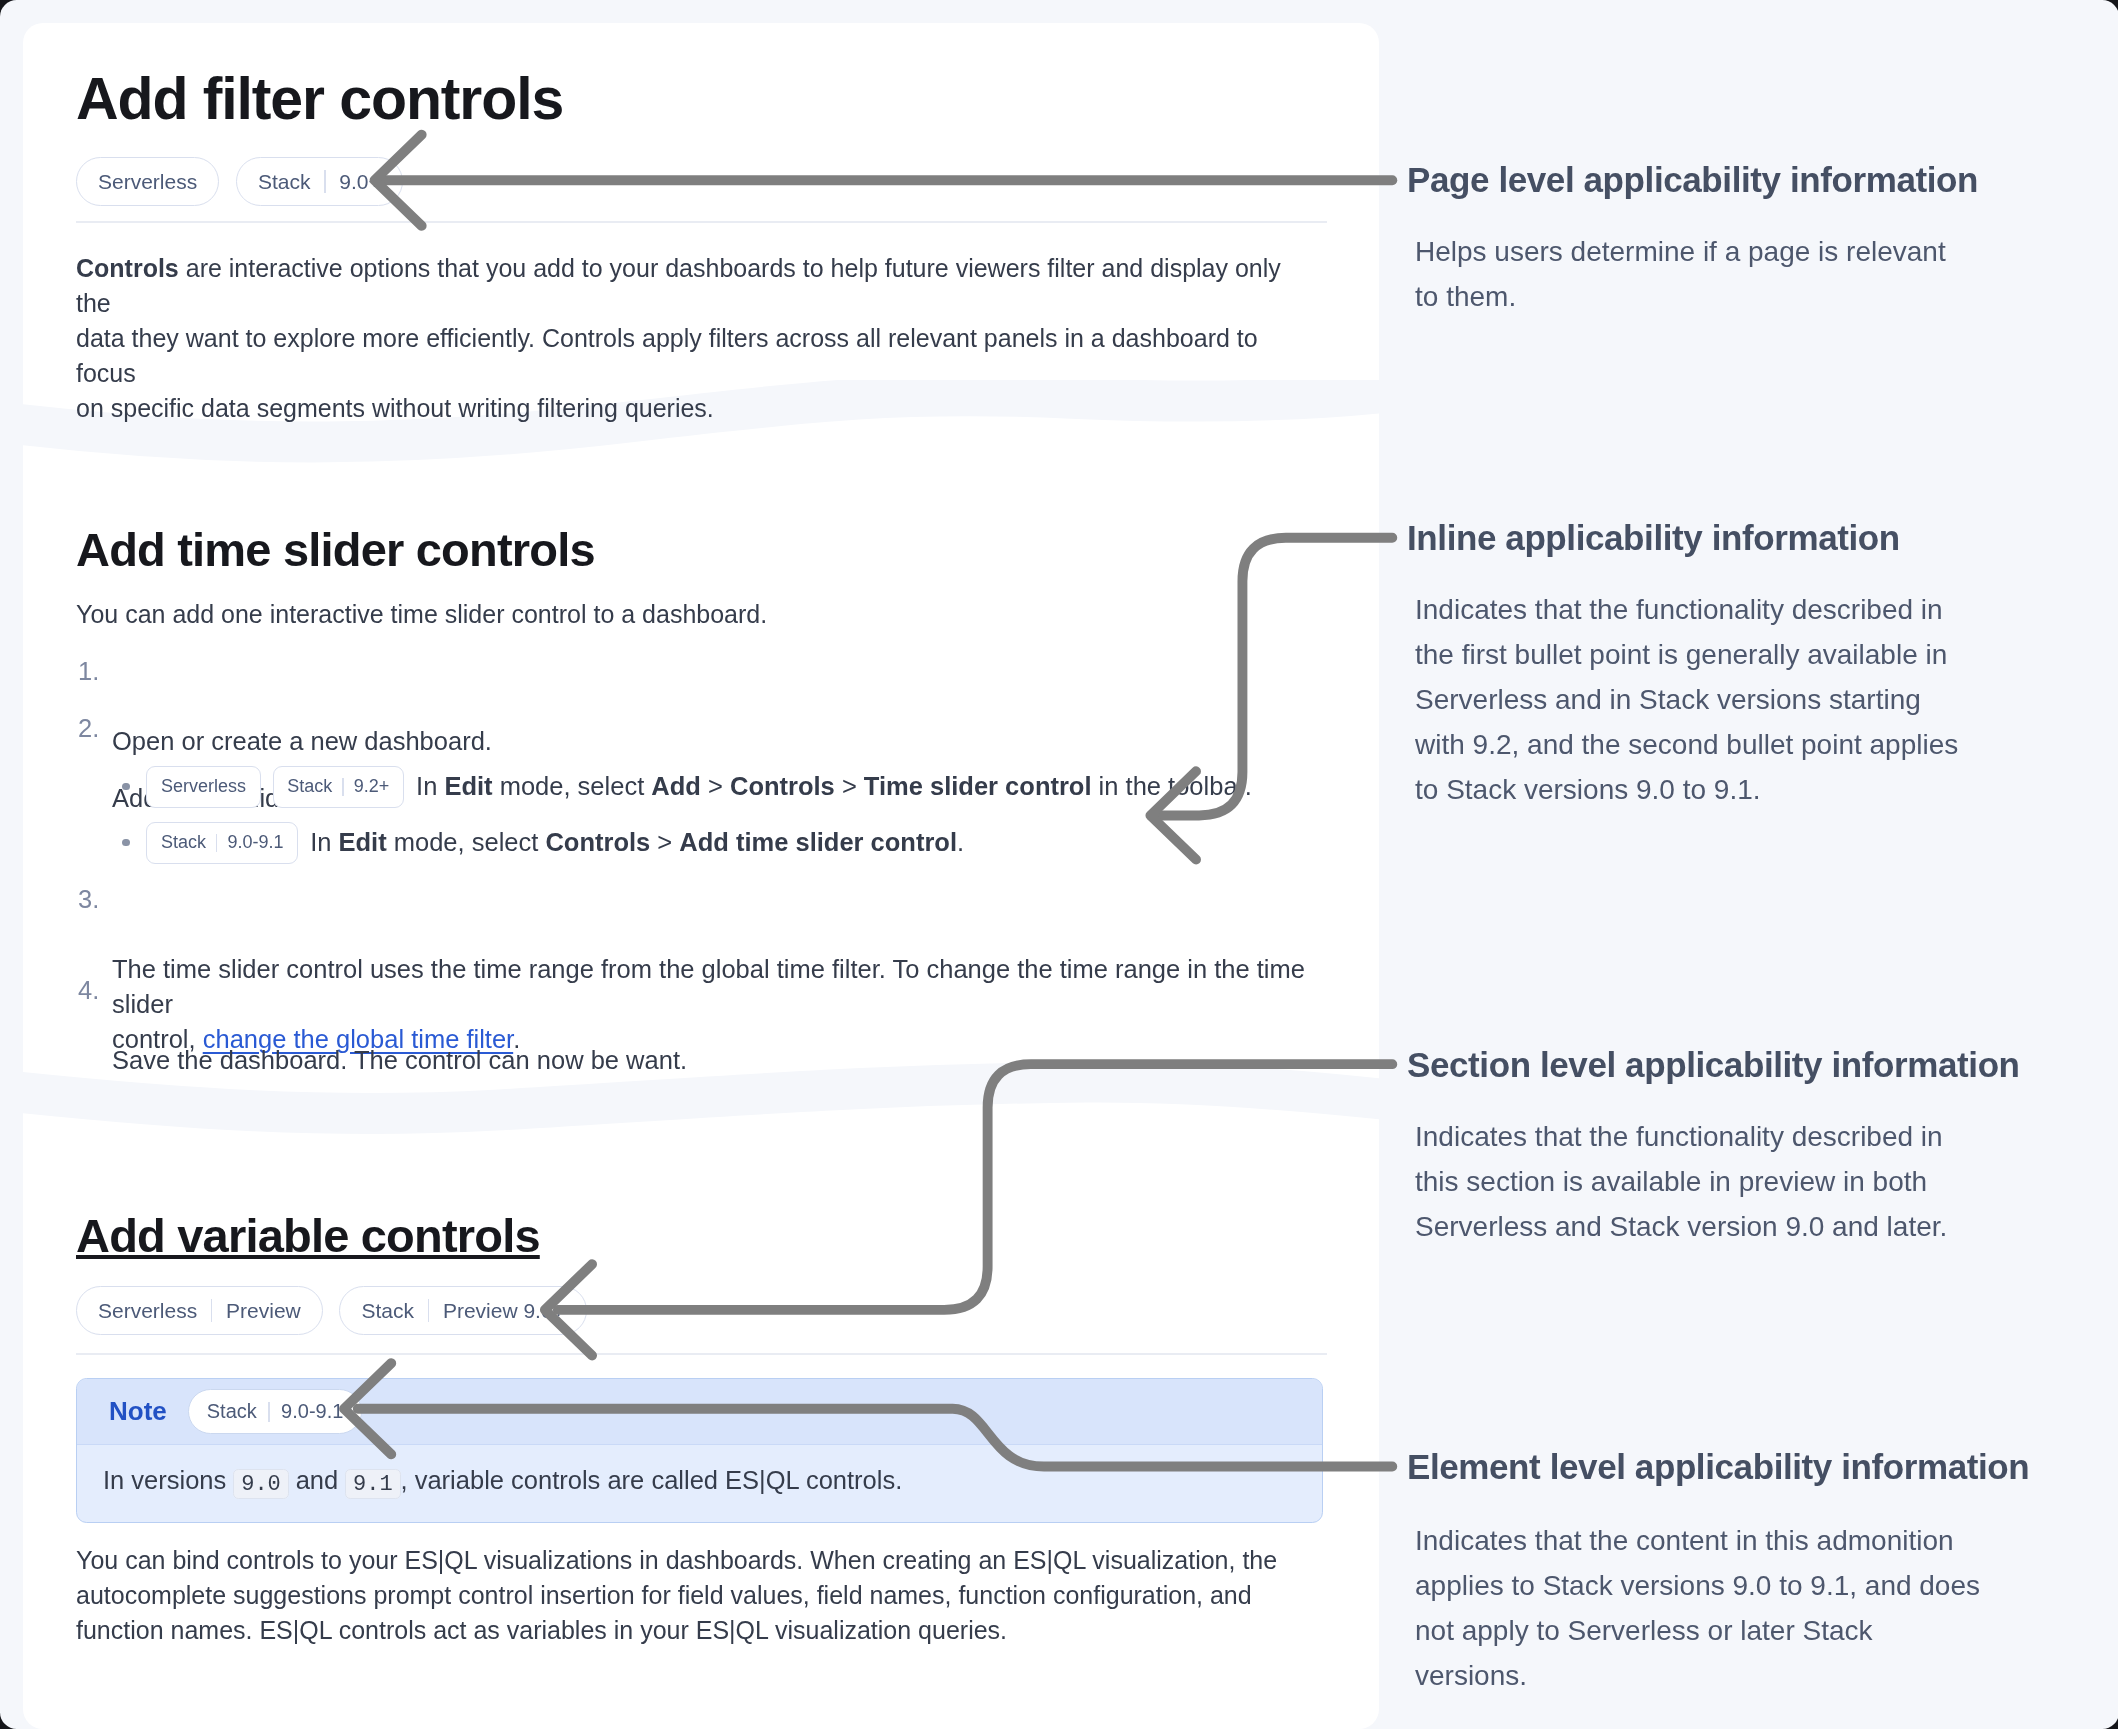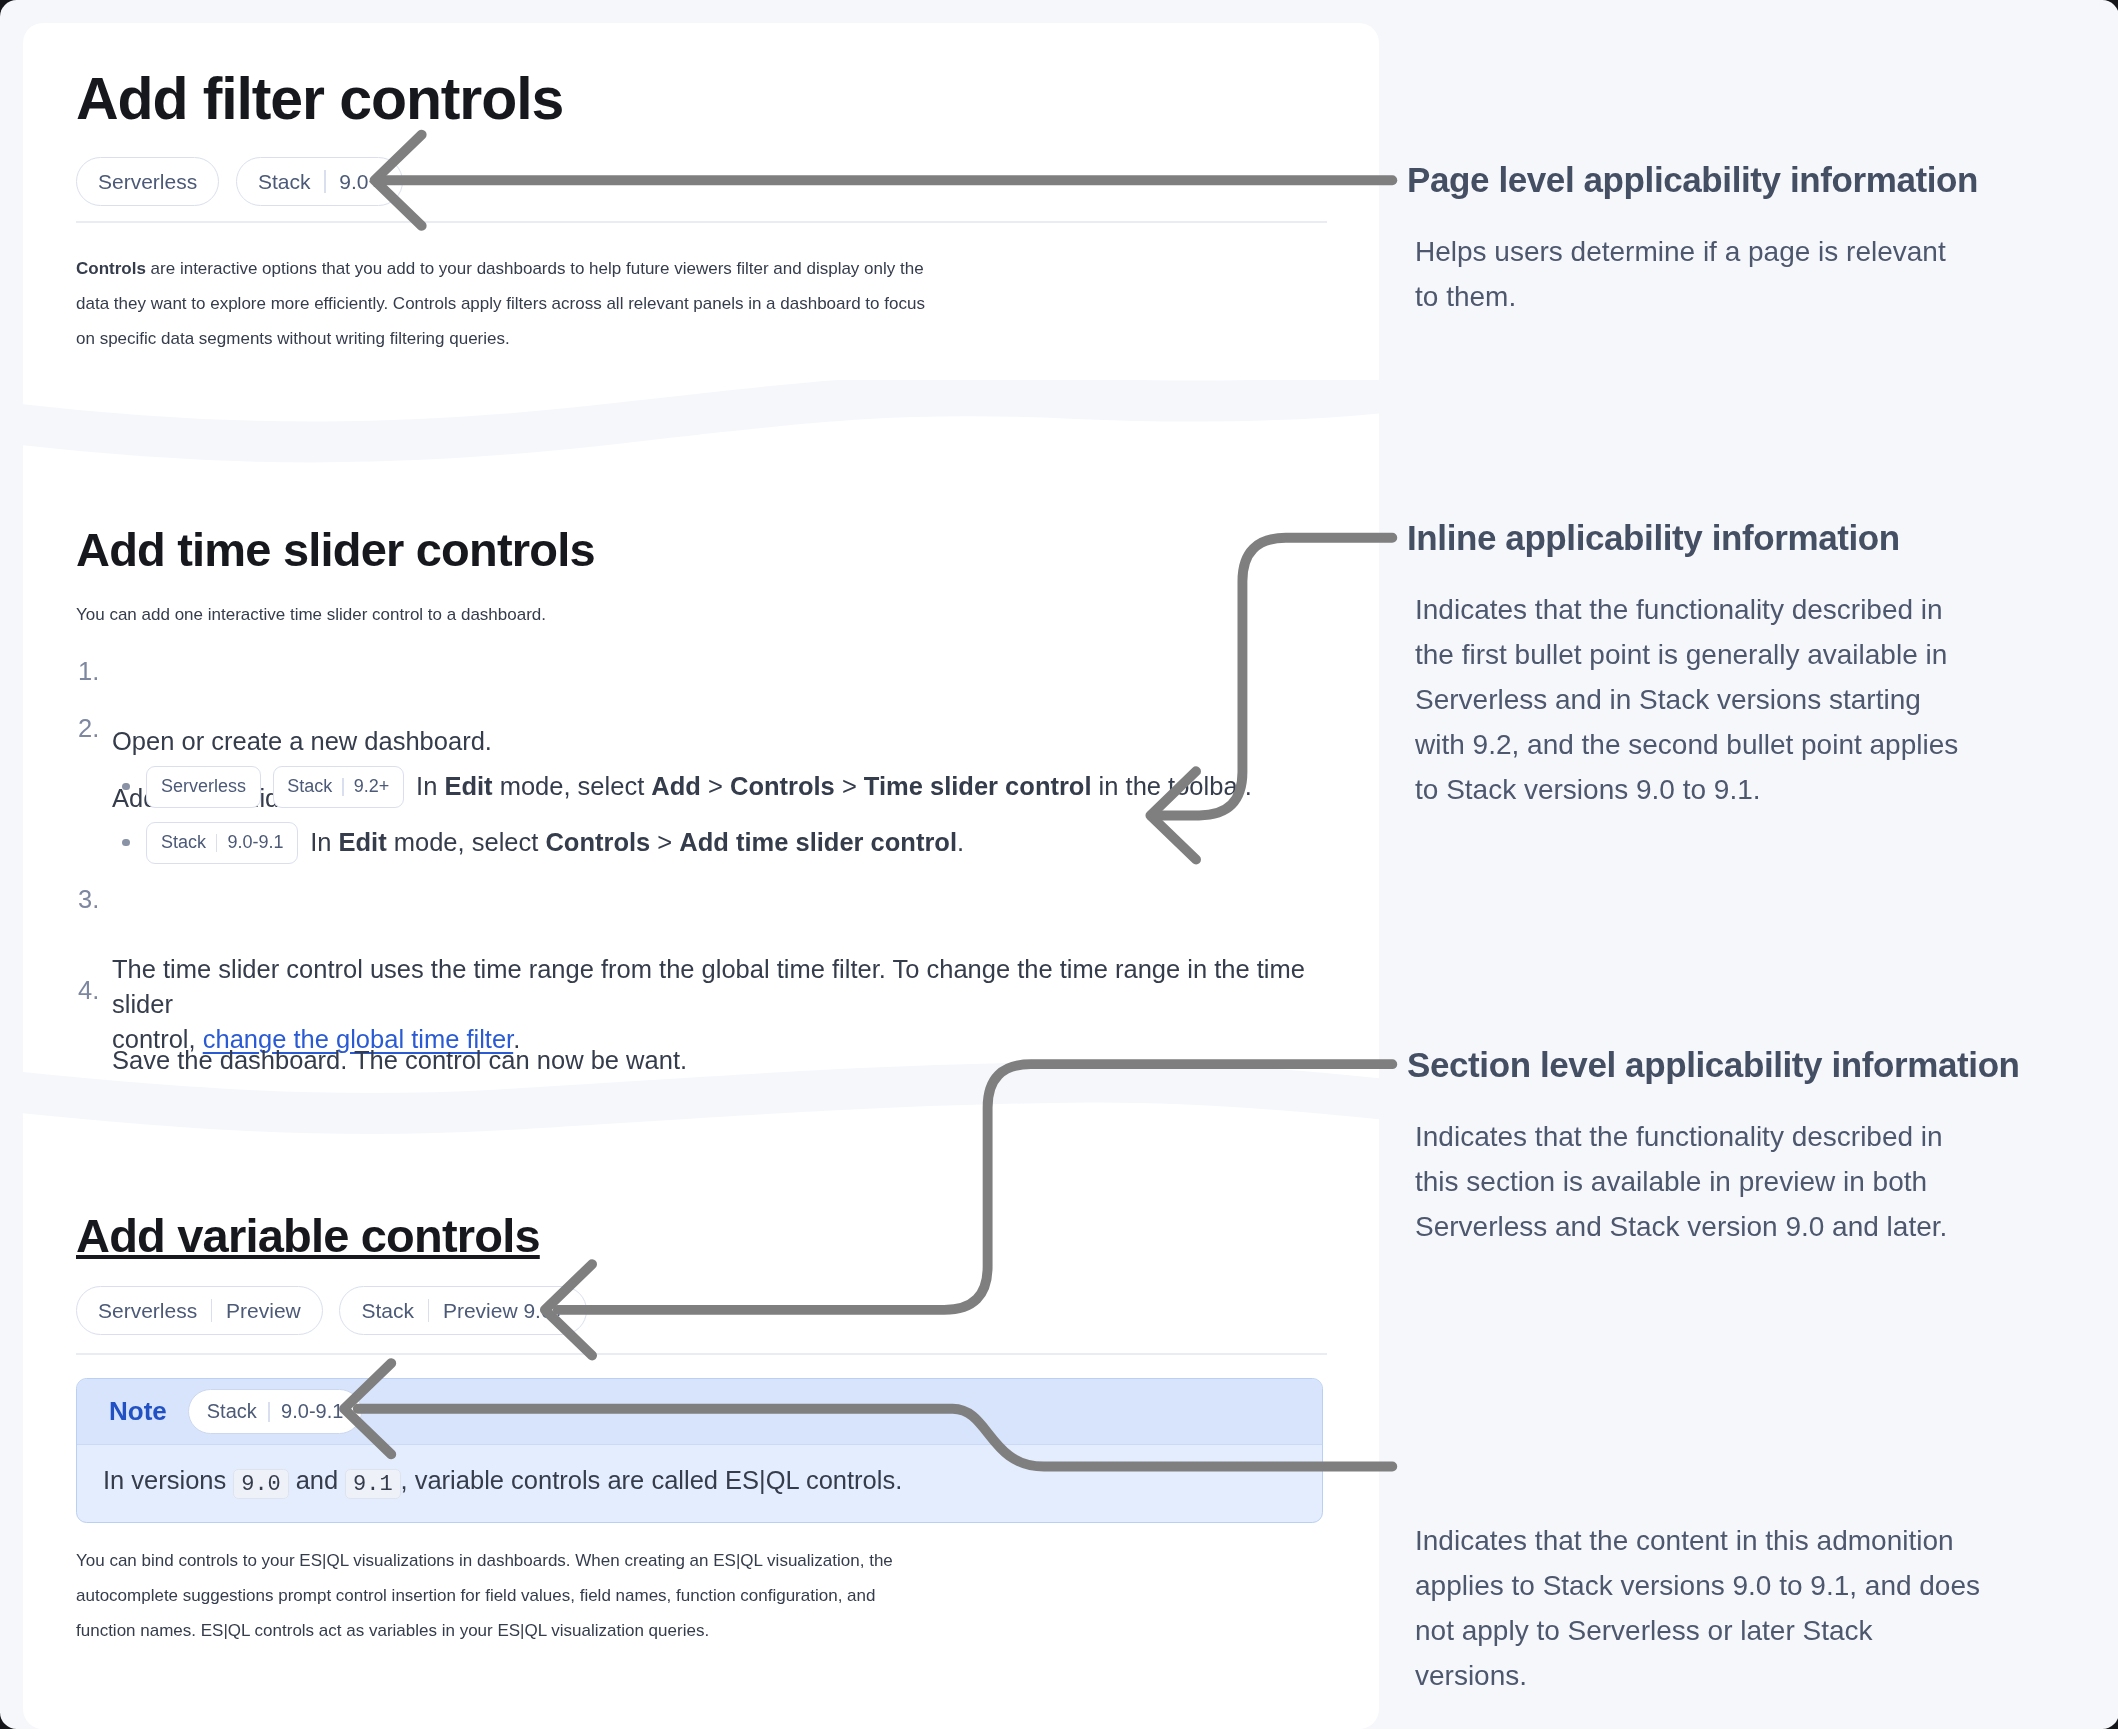--- a/index.html
+++ b/index.html
@@ -15,21 +15,21 @@
     border-radius:16.7px;overflow:hidden;font-family:"Liberation Sans",sans-serif;}
   .doc-col{position:absolute;left:23px;top:23px;width:1356px;height:1706px;
     background:var(--card-bg);border-radius:20px;}
   .wave{position:absolute;left:23px;width:1356px;height:91px;pointer-events:none;}
   .wave path{fill:none;stroke:var(--page-bg);stroke-width:54px;stroke-linecap:round;}
   #wave1{top:380px;} #wave2{top:1054px;}
 
   .abs{position:absolute;}
   h1.doc-h1{margin:0;font-size:59px;line-height:70px;font-weight:700;color:var(--heading-color);letter-spacing:-1.1px;}
   h2.doc-h2{margin:0;font-size:47px;line-height:56px;font-weight:700;color:var(--heading-color);letter-spacing:-0.8px;}
-  .body-text{margin:0;font-size:17px;line-height:35px;color:var(--body-color);white-space:pre-line;}
+  .body-text{margin:0;font-size:25px;line-height:35px;color:var(--body-color);white-space:pre-line;}
   .badge-row{display:flex;gap:16.7px;align-items:center;}
   .pill{display:inline-flex;align-items:center;height:47px;padding:0 21px;border:1.5px solid var(--badge-border-color);
     border-radius:25px;background:var(--card-bg);font-size:21px;color:var(--badge-text-color);}
   .pill-divider{width:1.5px;height:23px;background:var(--badge-border-color);margin:0 13.7px;}
   .rule{height:1.5px;background:var(--divider-color);}
   .step{position:absolute;left:78px;padding-left:34px;font-size:25.5px;line-height:35px;color:var(--body-color);white-space:pre-line;width:1217px;}
   .step .marker{position:absolute;left:0;top:0;color:var(--marker-color);}
   .bullet-row{position:absolute;left:122px;display:flex;align-items:center;height:41px;gap:12px;}
   .bullet-dot{width:7.6px;height:7.6px;border-radius:50%;background:#8a93a6;margin-right:4.6px;flex:none;}
   .mini-badge{display:inline-flex;align-items:center;height:40px;padding:0 13.7px;border:1.5px solid var(--badge-border-color);
@@ -190,20 +190,23 @@
 
   <div class="annotation" style="top:1044px;">
     <h3>Section level applicability information</h3>
   </div>
   <div class="annotation" style="top:1106px;">
     <p>Indicates that the functionality described in
 this section is available in preview in both
 Serverless and Stack version 9.0 and later.</p>
   </div>
 
+  <div class="annotation" style="top:1446px;">
+    <h3>Element level applicability information</h3>
+  </div>
   <div class="annotation" style="top:1510px;">
     <p>Indicates that the content in this admonition
 applies to Stack versions 9.0 to 9.1, and does
 not apply to Serverless or later Stack
 versions.</p>
   </div>
 
   <svg class="arrows" width="2119" height="1729" viewBox="0 0 2785 2273">
     <g>
       <path d="M1830,237 L505,237"></path>

